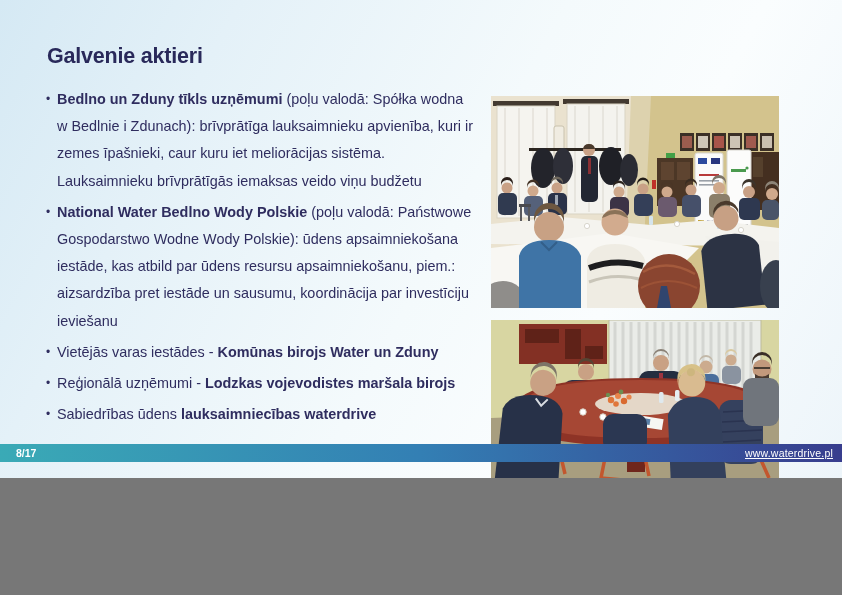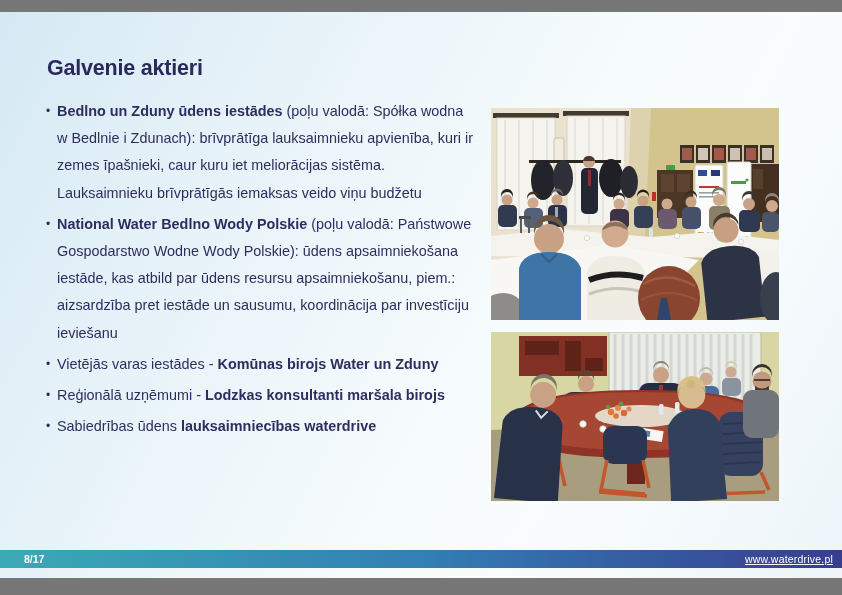--- a/index.html
+++ b/index.html
@@ -2,22 +2,22 @@
 <html><head>
 <meta charset="utf-8">
 <style>
   html,body{margin:0;padding:0;}
   body{
     font-family:"Liberation Sans","DejaVu Sans",sans-serif;
     background:#777;
   }
   .slide{
     position:relative;
-    width:842px;height:566px;
-    margin:12px auto;
+    width:842px;height:478px;
+    margin:0 auto;
     overflow:hidden;
     background:linear-gradient(118deg,#d5e9f4 0%,#e4f1f8 22%,#f4fafc 52%,#fafdfe 70%,#edf5fa 100%);
   }
   .title{
     position:absolute;left:47px;top:44px;
     font-size:21.5px;font-weight:bold;color:#29295a;
     letter-spacing:-0.2px;
     margin:0;
   }
   .content{
@@ -33,52 +33,52 @@
     flex:0 0 11px;
     font-size:12px;
   }
   .content .tx{flex:1;}
   .content .b{font-weight:bold;}
   figure{margin:0;padding:0;position:absolute;}
   .photo-1{left:491px;top:96px;width:288px;height:212px;}
   .photo-2{left:491px;top:320px;width:288px;height:169px;}
   figure svg{display:block;width:100%;height:100%;}
   .footer-bar{
-    position:absolute;left:0;bottom:10px;width:842px;height:18px;
+    position:absolute;left:0;bottom:16px;width:842px;height:18px;
     background:linear-gradient(90deg,#3aaab6 0%,#337fb4 50%,#383d8e 100%);
     display:flex;align-items:center;justify-content:space-between;
-    box-sizing:border-box;padding:0 9px 0 24px;
+    box-sizing:border-box;padding:0 9px 0 16px;
     color:#ffffff;font-size:10.5px;
   }
   .footer-bar .page{font-weight:bold;}
   .footer-bar .site{font-weight:normal;letter-spacing:0.2px;text-decoration:underline;}
 </style>
 </head>
 <body>
 
 <div class="slide">
 
   <h1 class="title">Galvenie aktieri</h1>
 
   <ul class="content">
     <li>
       <span class="mk">•</span>
-      <span class="tx"><span class="b">Bedlno un Zduny ūdens iestādes</span><span> (poļu valodā: Spółka wodna w Bedlnie i Zdunach): brīvprātīga lauksaimnieku apvienība, kuri ir zemes īpašnieki, caur kuru iet meliorācijas sistēma. Lauksaimnieku brīvprātīgās iemaksas veido viņu budžetu</span></span>
+      <span class="tx"><span class="b">Bedlno un Zduny tīkls uzņēmumi</span><span> (poļu valodā: Spółka wodna w Bedlnie i Zdunach): brīvprātīga lauksaimnieku apvienība, kuri ir zemes īpašnieki, caur kuru iet meliorācijas sistēma. Lauksaimnieku brīvprātīgās iemaksas veido viņu budžetu</span></span>
     </li>
     <li>
       <span class="mk">•</span>
       <span class="tx"><span class="b">National Water Bedlno Wody Polskie</span><span> (poļu valodā: Państwowe Gospodarstwo Wodne Wody Polskie): ūdens apsaimniekošana iestāde, kas atbild par ūdens resursu apsaimniekošanu, piem.: aizsardzība pret iestāde un sausumu, koordinācija par investīciju ieviešanu</span></span>
     </li>
     <li>
       <span class="mk">•</span>
       <span class="tx"><span>Vietējās varas iestādes - </span><span class="b">Komūnas birojs Water un Zduny</span></span>
     </li>
     <li>
       <span class="mk">•</span>
-      <span class="tx"><span>Reģionālā uzņēmumi - </span><span class="b">Lodzkas konsultanti maršala birojs</span></span>
+      <span class="tx"><span>Reģionālā uzņēmumi - </span><span class="b">Lodzkas vojevodistes maršala birojs</span></span>
     </li>
     <li>
       <span class="mk">•</span>
       <span class="tx"><span>Sabiedrības ūdens </span><span class="b">lauksaimniecības waterdrive</span></span>
     </li>
   </ul>
 
   <figure class="photo-1">
     <svg viewBox="0 0 288 212" preserveAspectRatio="none">
 

